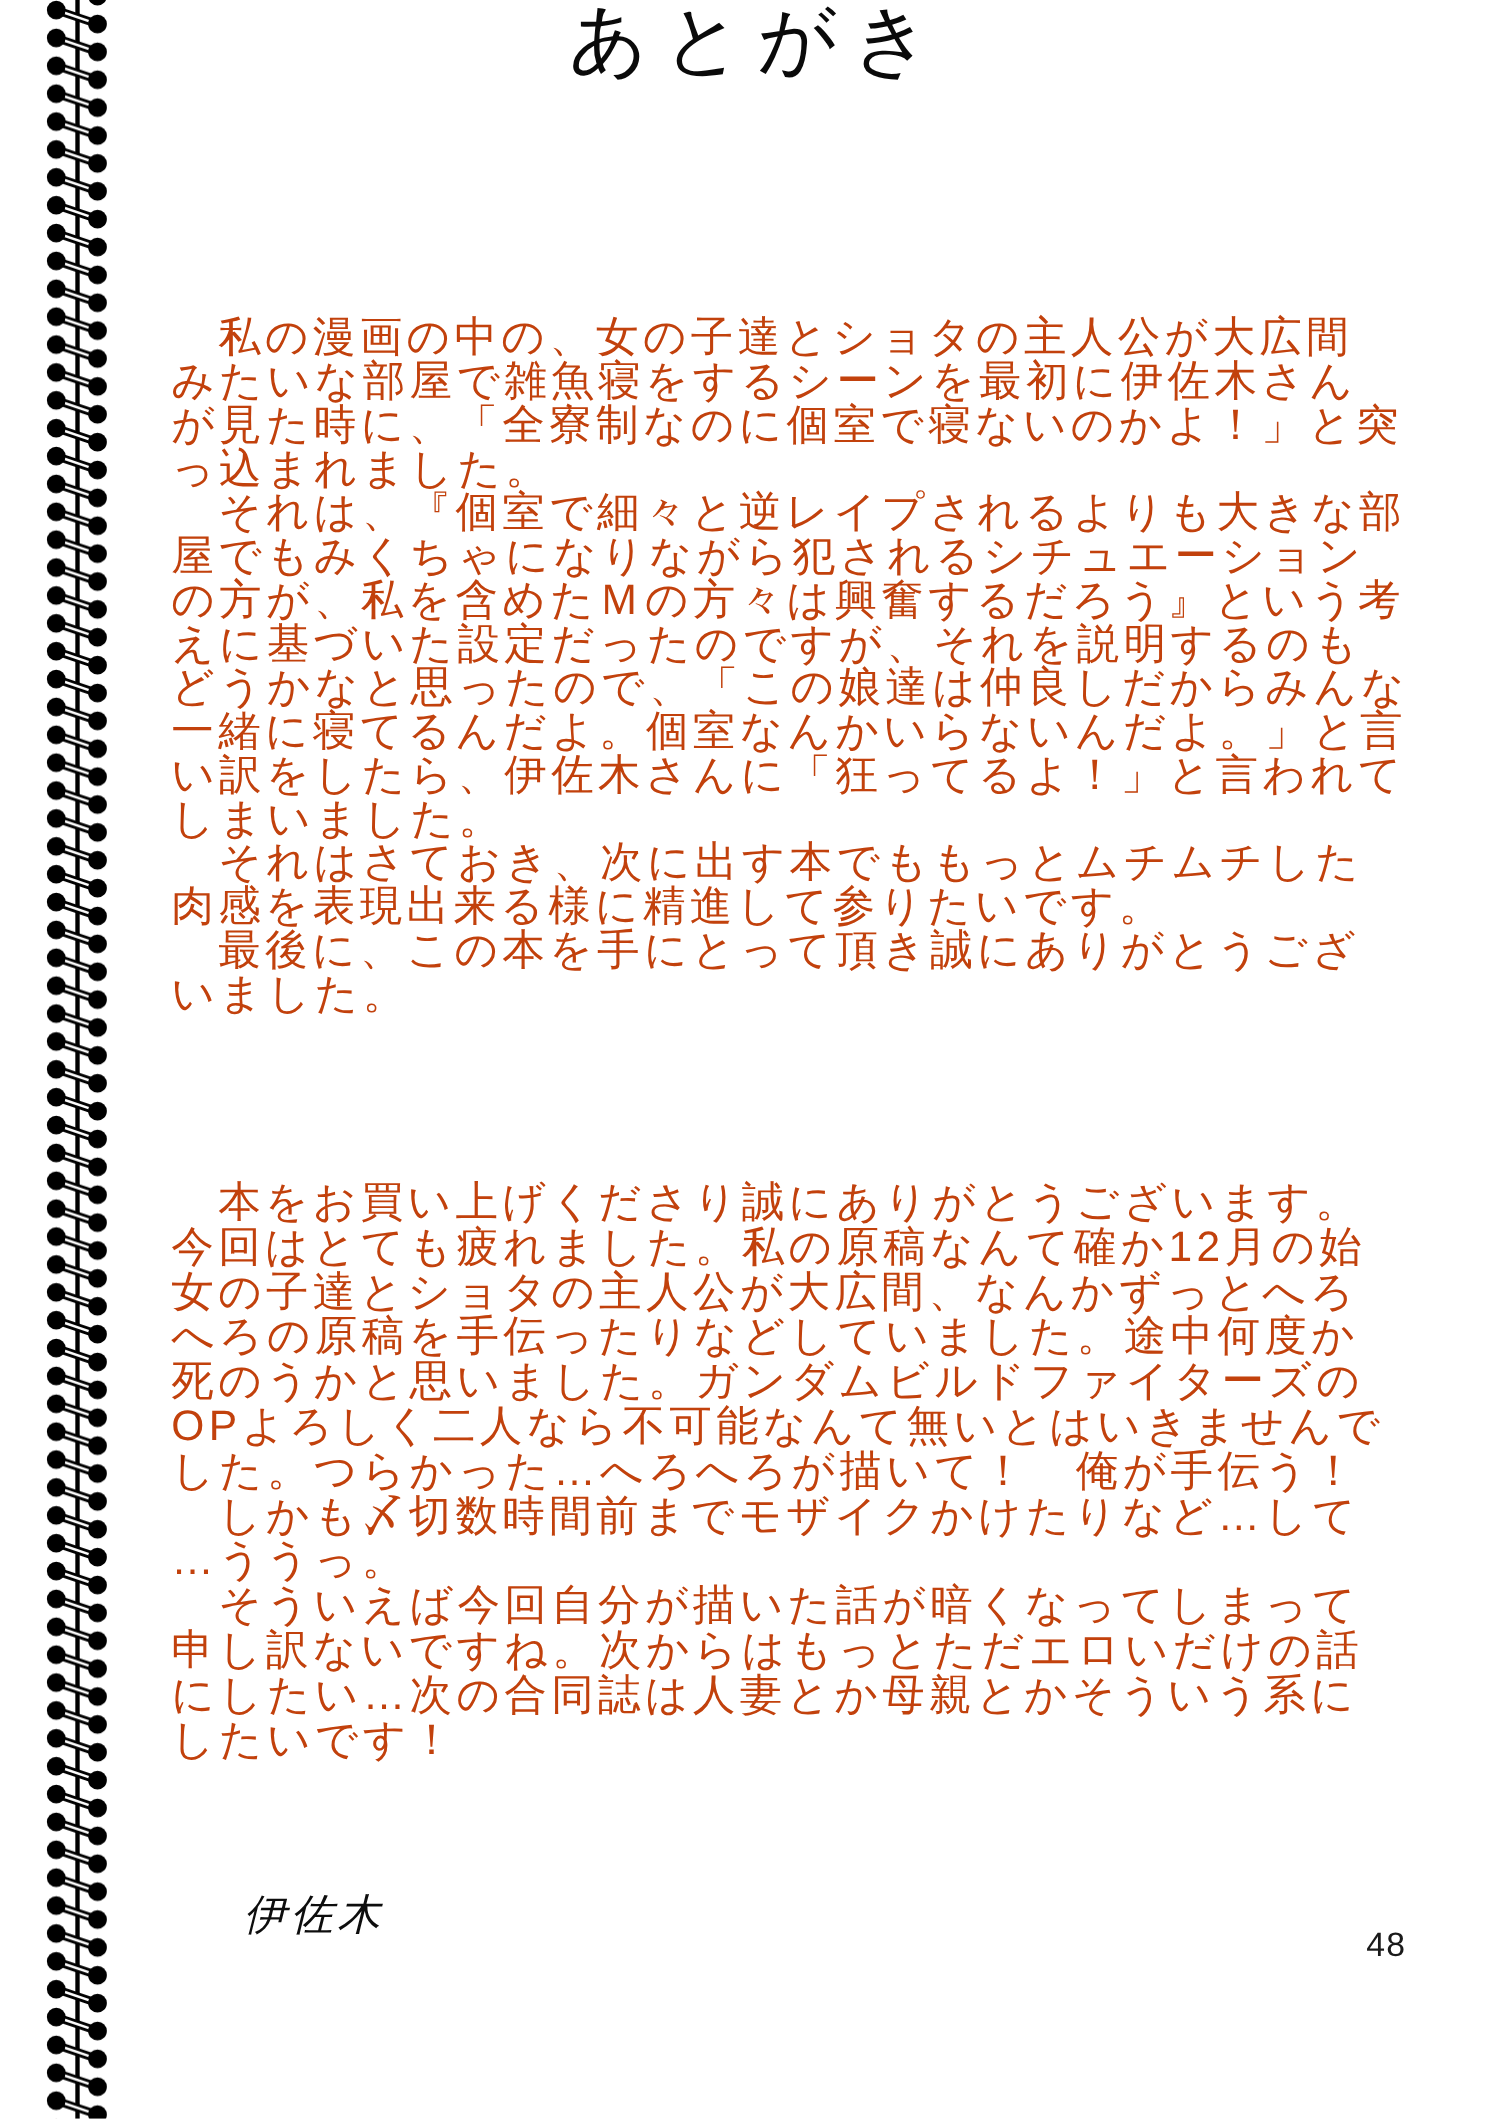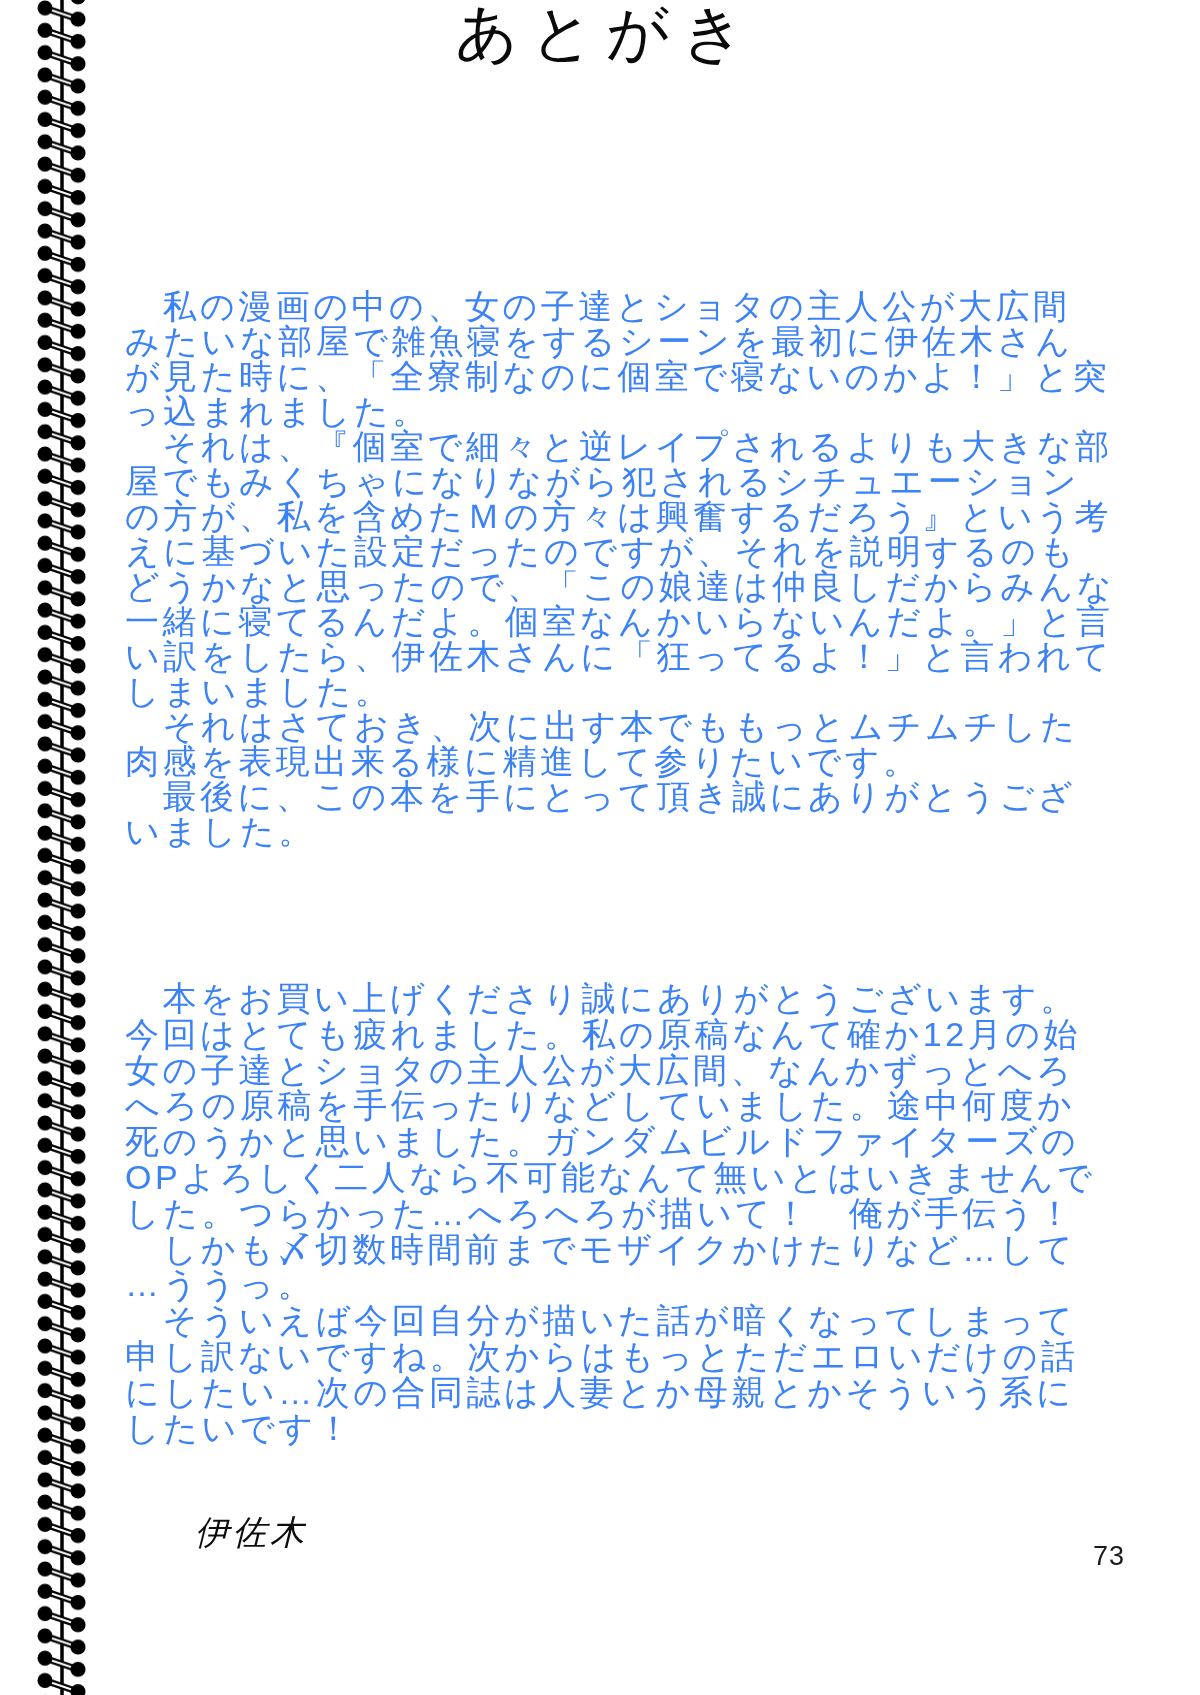--- a/index.html
+++ b/index.html
@@ -9,23 +9,23 @@
   }
   .page{position:absolute;inset:0;background:#ffffff;color:#0a0a0a;padding-left:40px;}
   .binding{position:absolute;left:0;top:0;}
   .title{
     position:absolute;left:0;right:0;top:136;margin:0;
     text-align:center;font-weight:500;
     font-size:62px;line-height:66px;letter-spacing:12px;text-indent:12px;
     color:#0a0a0a;font-family:"Liberation Sans",sans-serif;
   }
   .body-text{
-    position:absolute;left:125px;width:860px;
-    font-size:34px;letter-spacing:3.5px;color:#3b82f6;
-    white-space:pre;font-family:"Liberation Sans",sans-serif;margin-top:36px;
+    position:absolute;left:137px;width:860px;
+    font-size:34px;letter-spacing:3.5px;color:#c2410c;
+    white-space:pre;font-family:"Liberation Sans",sans-serif;
   }
   .sec1{top:253px;line-height:35px;}
   .sec2{top:945px;line-height:35.8px;}
   .sig{
     position:absolute;left:133px;padding-left:62px;
     font-size:34px;letter-spacing:3.5px;color:#0d0d0d;
     white-space:pre;line-height:35px;
   }
   .sig1{top:830px;}
   .sig2{top:1515px;font-style:italic;}
@@ -97,15 +97,15 @@
 した。つらかった…へろへろが描いて！　俺が手伝う！
 　しかも〆切数時間前までモザイクかけたりなど…して
 …ううっ。
 　そういえば今回自分が描いた話が暗くなってしまって
 申し訳ないですね。次からはもっとただエロいだけの話
 にしたい…次の合同誌は人妻とか母親とかそういう系に
 したいです！</div>
 
   <div class="sig sig2">伊佐木</div>
 
-  <div class="pagenum">73</div>
+  <div class="pagenum">48</div>
 
 </div>
 
 </body></html>

